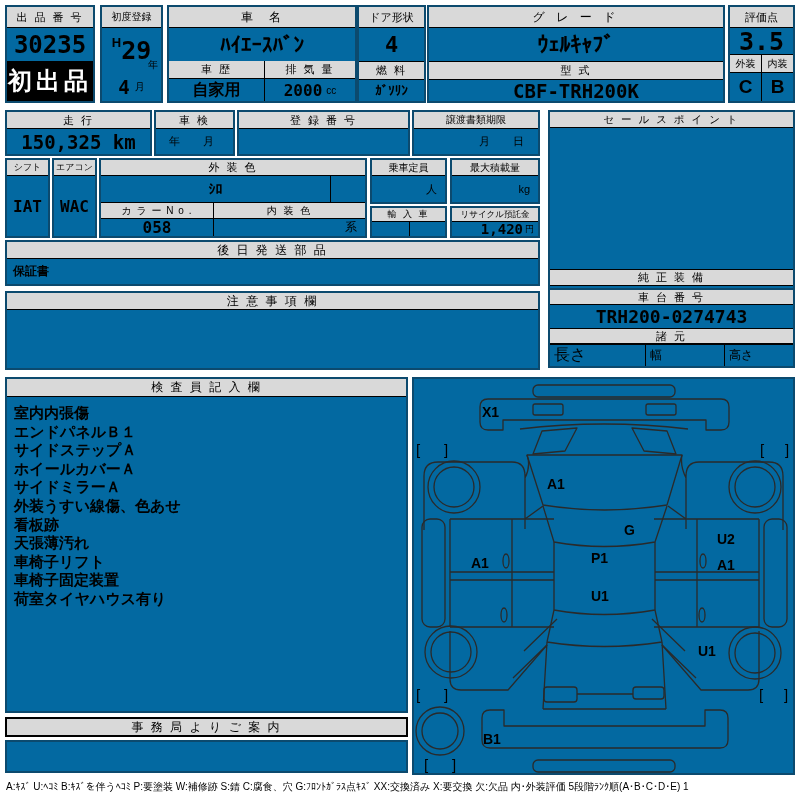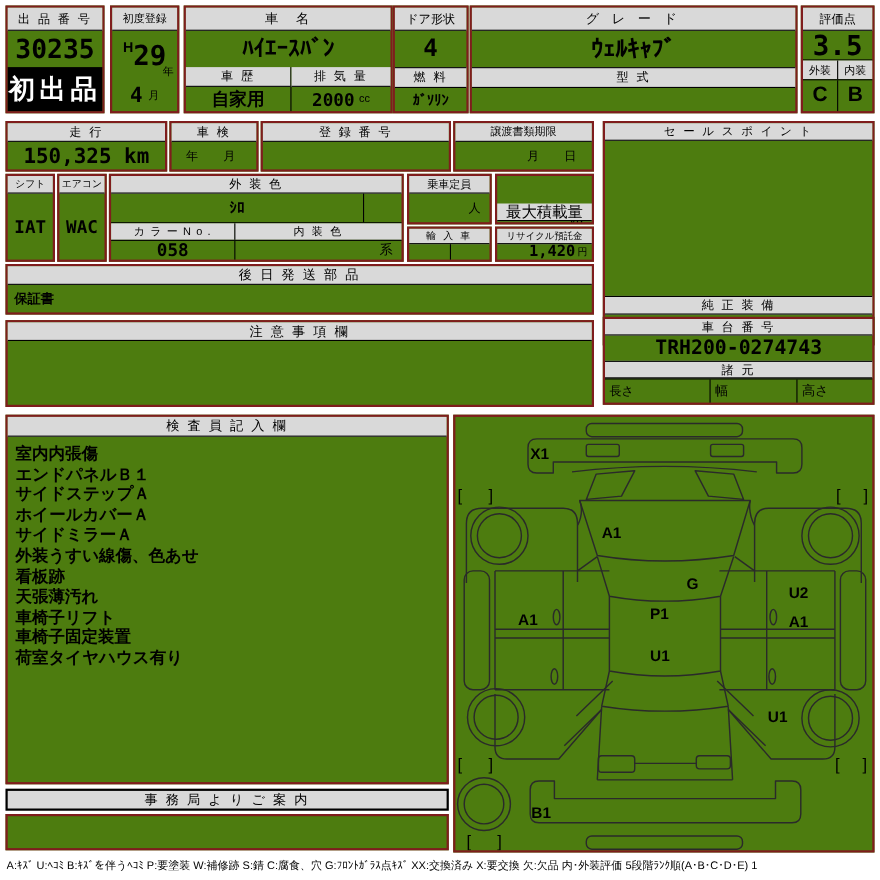--- a/index.html
+++ b/index.html
@@ -1,18 +1,18 @@
 <!DOCTYPE html>
 <html><head>
 <meta charset="utf-8">
 <style>
   html,body{margin:0;padding:0;background:#fff;}
   body{font-family:"Liberation Sans","DejaVu Sans",sans-serif;color:#000;}
   #sheet{position:relative;width:800px;height:800px;background:#fff;overflow:hidden;}
-  .box{position:absolute;border:2px solid #7f1d1d;background:#4d7c0f;box-sizing:border-box;display:flex;flex-direction:column;}
+  .box{position:absolute;border:2px solid #0c4a6e;background:#0369a1;box-sizing:border-box;display:flex;flex-direction:column;}
   .hdr{background:#d9d9d9;border-bottom:1.5px solid #000;display:flex;align-items:center;justify-content:center;
        font-size:12px;letter-spacing:2px;white-space:nowrap;overflow:hidden;flex:0 0 auto;}
   .val{display:flex;align-items:center;justify-content:center;white-space:nowrap;overflow:hidden;}
   .mono{font-family:"DejaVu Sans Mono","Liberation Mono",monospace;font-weight:bold;}
   .row{display:flex;flex-direction:row;flex:1;min-height:0;}
   .grow{flex:1;min-height:0;}
   .bl{border-left:1.5px solid #000;}
   .bb{border-bottom:1.5px solid #000;}
   .bt{border-top:1.5px solid #000;}
   .left{justify-content:flex-start;padding-left:6px;}
@@ -71,20 +71,21 @@
     <div class="hdr" style="height:20px;font-size:11px;letter-spacing:0;font-family:Liberation Mono, monospace;">ドア形状</div>
     <div class="val mono" style="height:33px;font-size:22px;">4</div>
     <div class="hdr bt" style="height:17px;font-size:11px;">燃 料</div>
     <div class="val grow" style="font-size:13px;font-weight:bold;">ｶﾞｿﾘﾝ</div>
   </div>
 
   <div class="box" style="left:427px;top:5px;width:298px;height:98px;">
     <div class="hdr" style="height:20px;letter-spacing:4px;">グ レ ー ド</div>
     <div class="val" style="height:33px;font-size:22px;font-weight:bold;">ｳｪﾙｷｬﾌﾞ</div>
     <div class="hdr bt" style="height:17px;font-size:11px;">型 式</div>
+    <div class="val grow mono" style="font-size:19px;">CBF-TRH200K</div>
   </div>
 
   <div class="box" style="left:728px;top:5px;width:67px;height:98px;">
     <div class="hdr" style="height:20px;font-size:11px;letter-spacing:0;">評価点</div>
     <div class="val mono" style="height:26px;font-size:25px;">3.5</div>
     <div class="row bt" style="flex:0 0 17px;">
       <div class="hdr" style="flex:1;height:17px;font-size:10px;letter-spacing:0;border-bottom:none;">外装</div>
       <div class="hdr bl" style="flex:1;height:17px;font-size:10px;letter-spacing:0;border-bottom:none;">内装</div>
     </div>
     <div class="row bt">
@@ -133,21 +134,21 @@
       <div class="val mono" style="width:112px;font-size:16px;">058</div>
       <div class="val bl grow right" style="font-size:12px;">系</div>
     </div>
   </div>
 
   <div class="box" style="left:370px;top:158px;width:77px;height:46px;">
     <div class="hdr" style="height:15px;font-size:10px;letter-spacing:0;">乗車定員</div>
     <div class="val grow right" style="font-size:11px;">人</div>
   </div>
   <div class="box" style="left:450px;top:158px;width:90px;height:46px;">
-    <div class="hdr" style="height:15px;font-size:14px;letter-spacing:0;margin-top:25px;">最大積載量</div>
+    <div class="hdr" style="height:15px;font-size:10px;letter-spacing:0;">最大積載量</div>
     <div class="val grow right" style="font-size:11px;">kg</div>
   </div>
 
   <div class="box" style="left:370px;top:206px;width:77px;height:32px;">
     <div class="hdr" style="height:13px;font-size:9px;">輸 入 車</div>
     <div class="row">
       <div style="width:37px;border-right:1.5px solid #000;"></div>
       <div class="grow"></div>
     </div>
   </div>
@@ -174,21 +175,21 @@
     <div class="grow"></div>
     <div class="hdr bt" style="height:15px;font-size:11px;">純 正 装 備</div>
     <div class="val left" style="flex:0 0 26px;font-size:16px;font-weight:bold;">ｴｱB PS PW</div>
   </div>
 
   <div class="box" style="left:548px;top:288px;width:247px;height:80px;">
     <div class="hdr" style="height:14px;font-size:11px;">車 台 番 号</div>
     <div class="val mono" style="flex:0 0 23px;font-size:18px;">TRH200-0274743</div>
     <div class="hdr bt" style="height:14px;font-size:11px;">諸 元</div>
     <div class="row bt">
-      <div class="val left" style="width:91px;font-size:11px;border-right:1.5px solid #000;justify-content:flex-start;padding-left:4px;">長さ</div>
+      <div class="val left" style="width:91px;font-size:16px;border-right:1.5px solid #000;justify-content:flex-start;padding-left:4px;">長さ</div>
       <div class="val left" style="width:74px;font-size:12px;border-right:1.5px solid #000;justify-content:flex-start;padding-left:4px;">幅</div>
       <div class="val left grow" style="font-size:12px;justify-content:flex-start;padding-left:4px;">高さ</div>
     </div>
   </div>
 
   <div class="box" style="left:5px;top:377px;width:403px;height:336px;">
     <div class="hdr" style="height:17px;">検 査 員 記 入 欄</div>
     <div class="notes grow" style="padding:7px 7px;">
       <div>室内内張傷</div>
       <div>エンドパネルＢ１</div>

